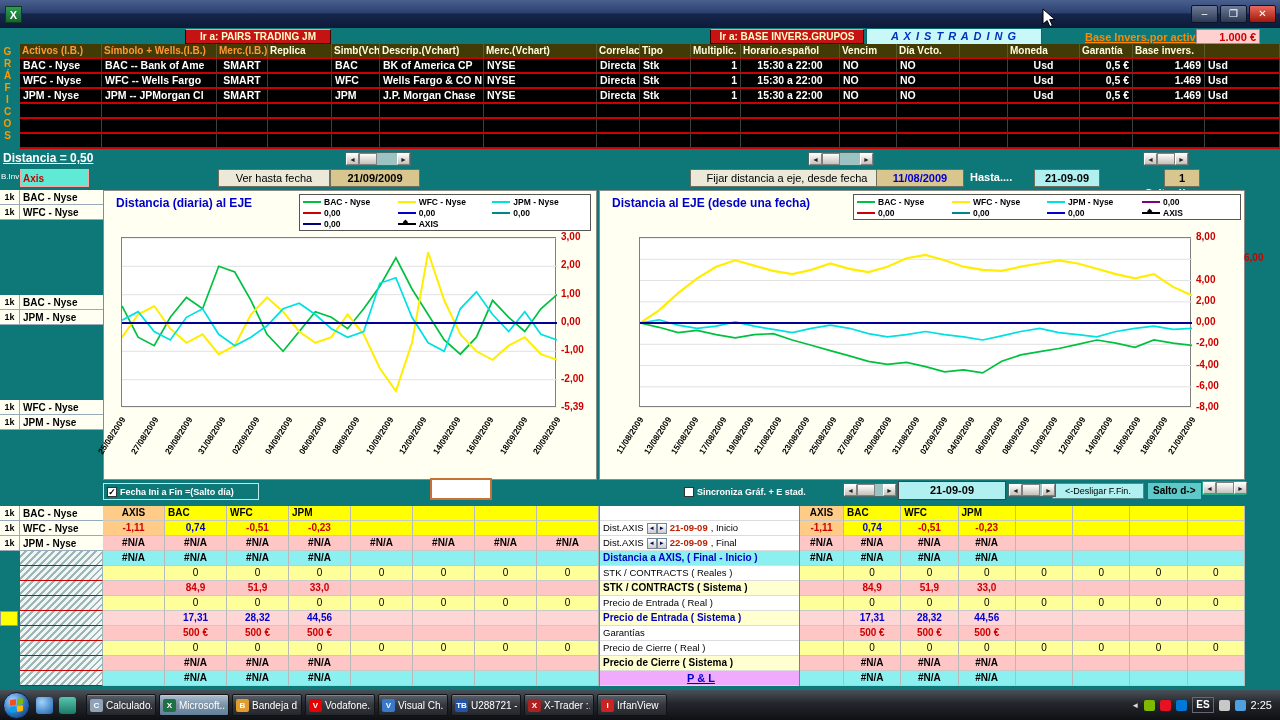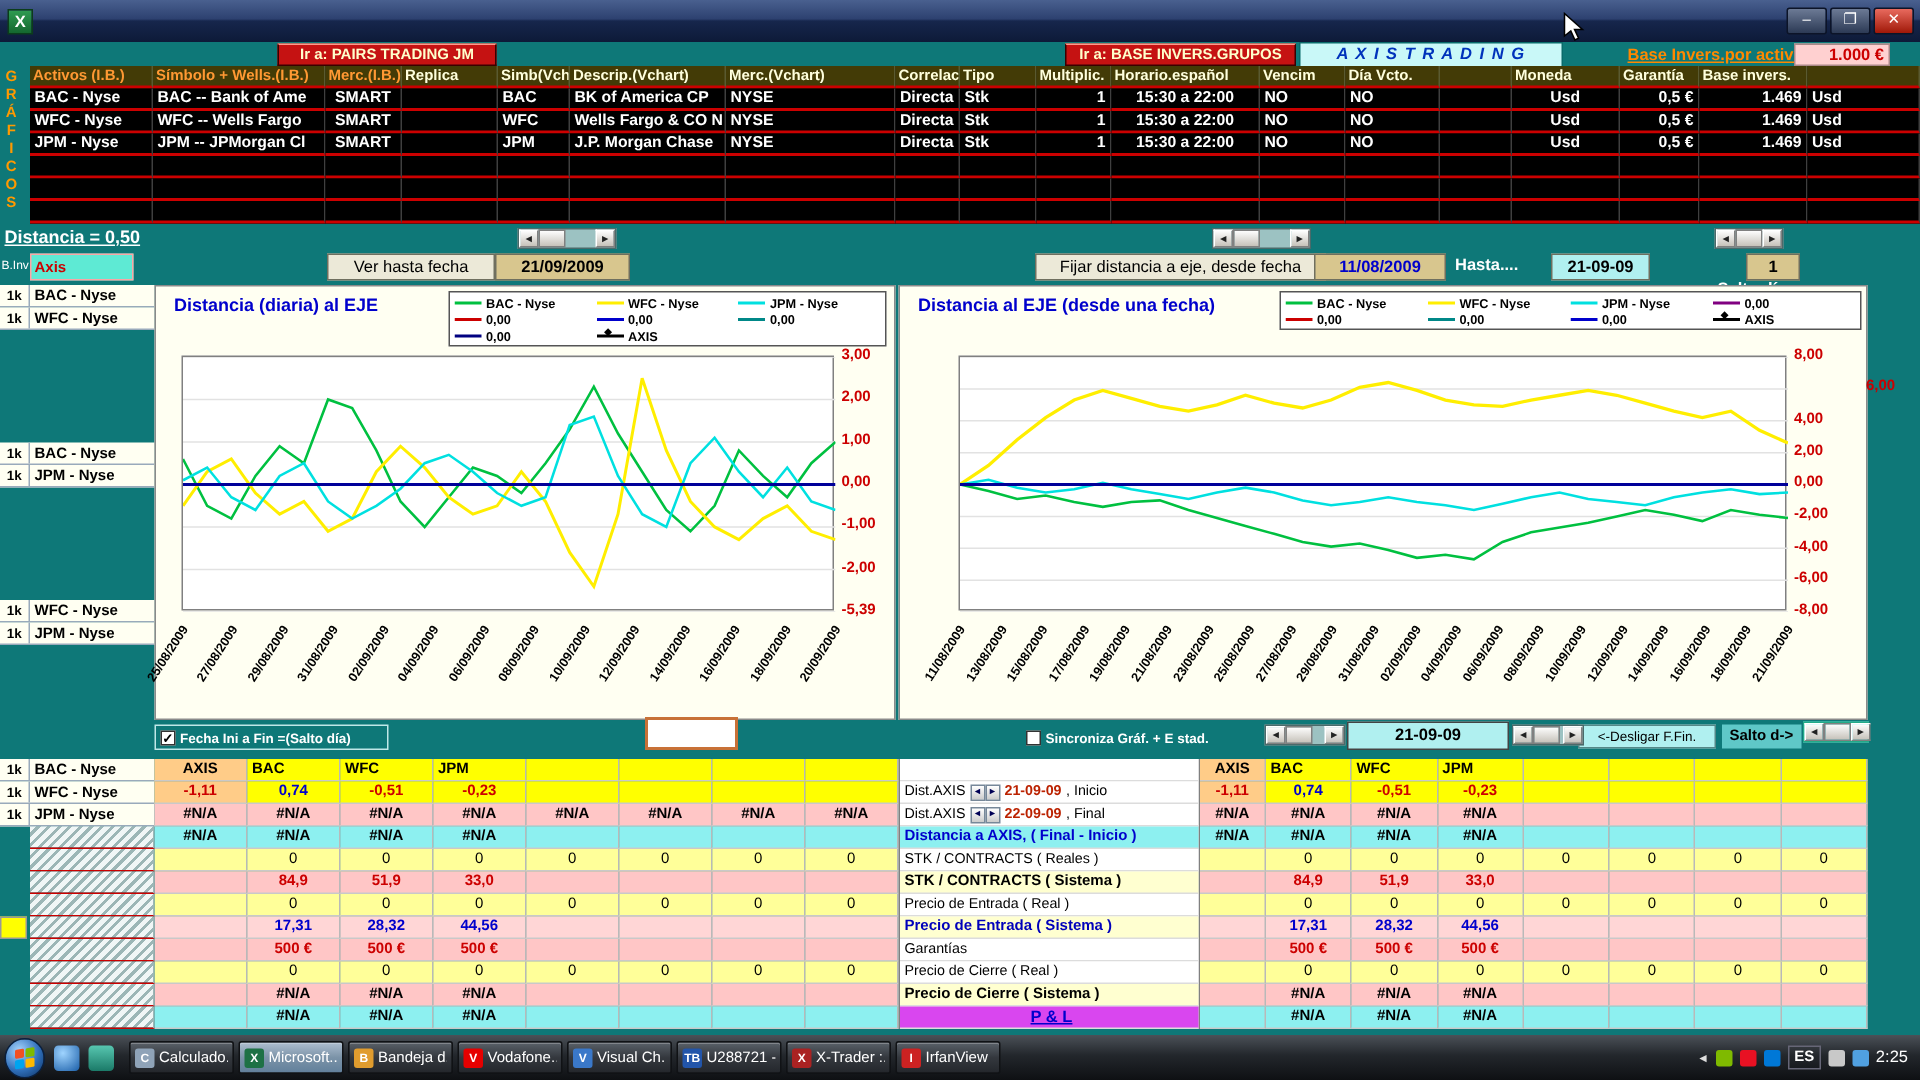--- a/index.html
+++ b/index.html
@@ -125,21 +125,21 @@
 .st-blue{color:#0000cc;}
 .st-left{text-align:left;padding-left:3px;}
 #stat-center{position:absolute;left:599px;top:506px;width:201px;height:180px;background:#fff;
  border-left:1px solid #808080;border-right:1px solid #808080;}
 .c-row{height:15px;line-height:14px;font-size:9.5px;border-bottom:1px solid #dcdcdc;padding-left:3px;
  display:flex;align-items:center;overflow:hidden;white-space:nowrap;background:#fff;}
 .c-gap{height:15px;background:#fff;border-bottom:1px solid #dcdcdc;}
 .c-cyan{background:#8df0f0;color:#0000cc;font-weight:bold;font-size:10px;}
 .c-bold{background:#ffffd0;font-weight:bold;font-size:10px;}
 .c-boldblue{background:#ffffd0;color:#0000bb;font-weight:bold;font-size:10px;}
-.c-pnl{background:#d946ef;color:#0000cc;font-weight:bold;justify-content:center;font-size:11px;text-decoration:underline;}
+.c-pnl{background:#f0abfc;color:#0000cc;font-weight:bold;justify-content:center;font-size:11px;text-decoration:underline;}
 .c-date{color:#bb2200;font-weight:bold;margin:0 3px;}
 .mini-spin{display:flex;margin-left:3px;}
 .mini-spin .sp{width:10px;height:11px;background:linear-gradient(#fff,#ccc);border:1px solid #789;
  font-size:6px;line-height:9px;text-align:center;color:#005;}
 .hatch-cell{position:absolute;left:20px;width:83px;height:15px;
  background:repeating-linear-gradient(135deg,#f0f6f6 0 3px,#9cb6b6 3px 5px);
  border-bottom:1px solid #cc0000;border-right:1px solid #9cb6b6;}
 #yellow-cell{position:absolute;left:0;top:611px;width:18px;height:15px;background:#ffff00;border:1px solid #999;}
 #stat-pairs{position:absolute;left:0;top:506px;width:103px;}
 

